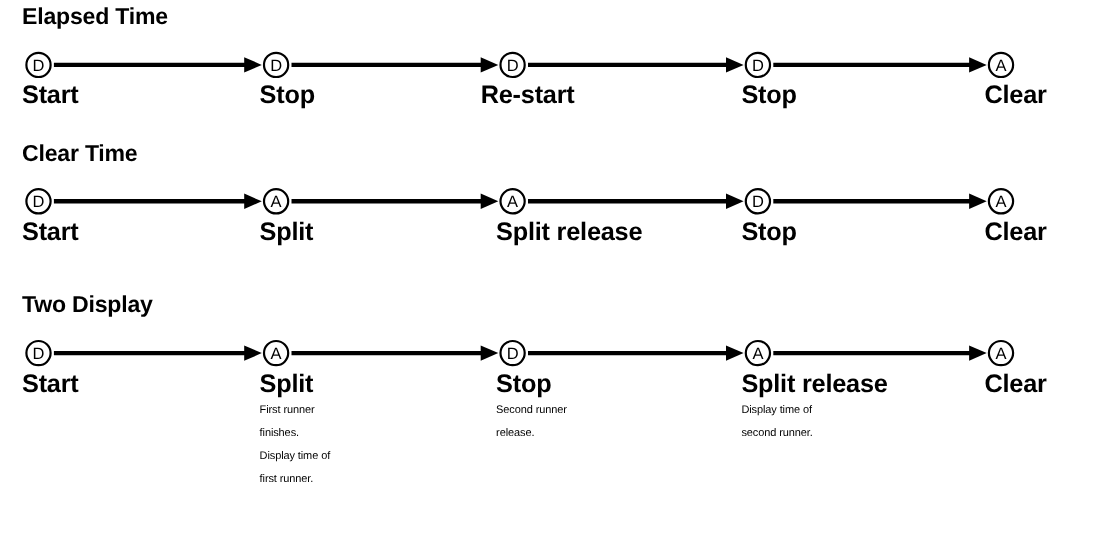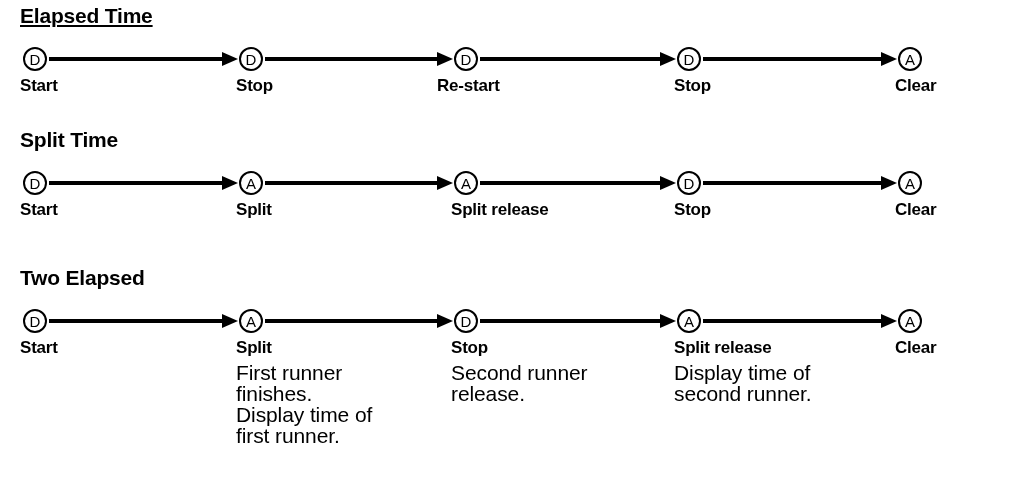--- a/index.html
+++ b/index.html
@@ -38,46 +38,46 @@
   }
   
   .flow-svg {
     position: absolute;
     left: 0;
     width: 1011px;
     height: 36px;
   }
   .node-label {
     position: absolute;
-    font-size: 17px;
+    font-size: 23px;
     font-weight: bold;
     line-height: 20px;
     white-space: nowrap;
     letter-spacing: -0.2px;
   }
   .node-desc {
     position: absolute;
-    font-size: 21px;
+    font-size: 10px;
     font-weight: normal;
     line-height: 21px;
     white-space: pre-line;
     letter-spacing: -0.1px;
   }
   .circle-text {
     font-family: "Liberation Sans", sans-serif;
     font-size: 15px;
     font-weight: normal;
   }
 </style>
 </head>
 <body>
 
 <div class="canvas">
     <div class="section" style="top: 0px;">
-      <div class="section-title" style="top: 4px; text-decoration: underline;">Elapsed Time</div>
+      <div class="section-title" style="top: 4px;">Elapsed Time</div>
       <svg class="flow-svg" width="1011" height="36" viewBox="0 0 1011 36" style="top: 42px;">
         <line x1="49" y1="17" x2="224" y2="17" stroke="#000000" stroke-width="4"></line>
         <polygon points="238,17 222,10 222,24" fill="#000000"></polygon>
         <line x1="265" y1="17" x2="439" y2="17" stroke="#000000" stroke-width="4"></line>
         <polygon points="453,17 437,10 437,24" fill="#000000"></polygon>
         <line x1="480" y1="17" x2="662" y2="17" stroke="#000000" stroke-width="4"></line>
         <polygon points="676,17 660,10 660,24" fill="#000000"></polygon>
         <line x1="703" y1="17" x2="883" y2="17" stroke="#000000" stroke-width="4"></line>
         <polygon points="897,17 881,10 881,24" fill="#000000"></polygon>
         <g>
@@ -101,21 +101,21 @@
           <text x="910" y="22.5" text-anchor="middle" class="circle-text" fill="#000000">A</text>
         </g>
       </svg>
       <div class="node-label" style="left: 20px; top: 76px;">Start</div>
       <div class="node-label" style="left: 236px; top: 76px;">Stop</div>
       <div class="node-label" style="left: 437px; top: 76px;">Re-start</div>
       <div class="node-label" style="left: 674px; top: 76px;">Stop</div>
       <div class="node-label" style="left: 895px; top: 76px;">Clear</div>
     </div>
     <div class="section" style="top: 0px;">
-      <div class="section-title" style="top: 128px;">Split Time</div>
+      <div class="section-title" style="top: 128px;">Clear Time</div>
       <svg class="flow-svg" width="1011" height="36" viewBox="0 0 1011 36" style="top: 166px;">
         <line x1="49" y1="17" x2="224" y2="17" stroke="#000000" stroke-width="4"></line>
         <polygon points="238,17 222,10 222,24" fill="#000000"></polygon>
         <line x1="265" y1="17" x2="439" y2="17" stroke="#000000" stroke-width="4"></line>
         <polygon points="453,17 437,10 437,24" fill="#000000"></polygon>
         <line x1="480" y1="17" x2="662" y2="17" stroke="#000000" stroke-width="4"></line>
         <polygon points="676,17 660,10 660,24" fill="#000000"></polygon>
         <line x1="703" y1="17" x2="883" y2="17" stroke="#000000" stroke-width="4"></line>
         <polygon points="897,17 881,10 881,24" fill="#000000"></polygon>
         <g>
@@ -139,21 +139,21 @@
           <text x="910" y="22.5" text-anchor="middle" class="circle-text" fill="#000000">A</text>
         </g>
       </svg>
       <div class="node-label" style="left: 20px; top: 200px;">Start</div>
       <div class="node-label" style="left: 236px; top: 200px;">Split</div>
       <div class="node-label" style="left: 451px; top: 200px;">Split release</div>
       <div class="node-label" style="left: 674px; top: 200px;">Stop</div>
       <div class="node-label" style="left: 895px; top: 200px;">Clear</div>
     </div>
     <div class="section" style="top: 0px;">
-      <div class="section-title" style="top: 266px;">Two Elapsed</div>
+      <div class="section-title" style="top: 266px;">Two Display</div>
       <svg class="flow-svg" width="1011" height="36" viewBox="0 0 1011 36" style="top: 304px;">
         <line x1="49" y1="17" x2="224" y2="17" stroke="#000000" stroke-width="4"></line>
         <polygon points="238,17 222,10 222,24" fill="#000000"></polygon>
         <line x1="265" y1="17" x2="439" y2="17" stroke="#000000" stroke-width="4"></line>
         <polygon points="453,17 437,10 437,24" fill="#000000"></polygon>
         <line x1="480" y1="17" x2="662" y2="17" stroke="#000000" stroke-width="4"></line>
         <polygon points="676,17 660,10 660,24" fill="#000000"></polygon>
         <line x1="703" y1="17" x2="883" y2="17" stroke="#000000" stroke-width="4"></line>
         <polygon points="897,17 881,10 881,24" fill="#000000"></polygon>
         <g>

